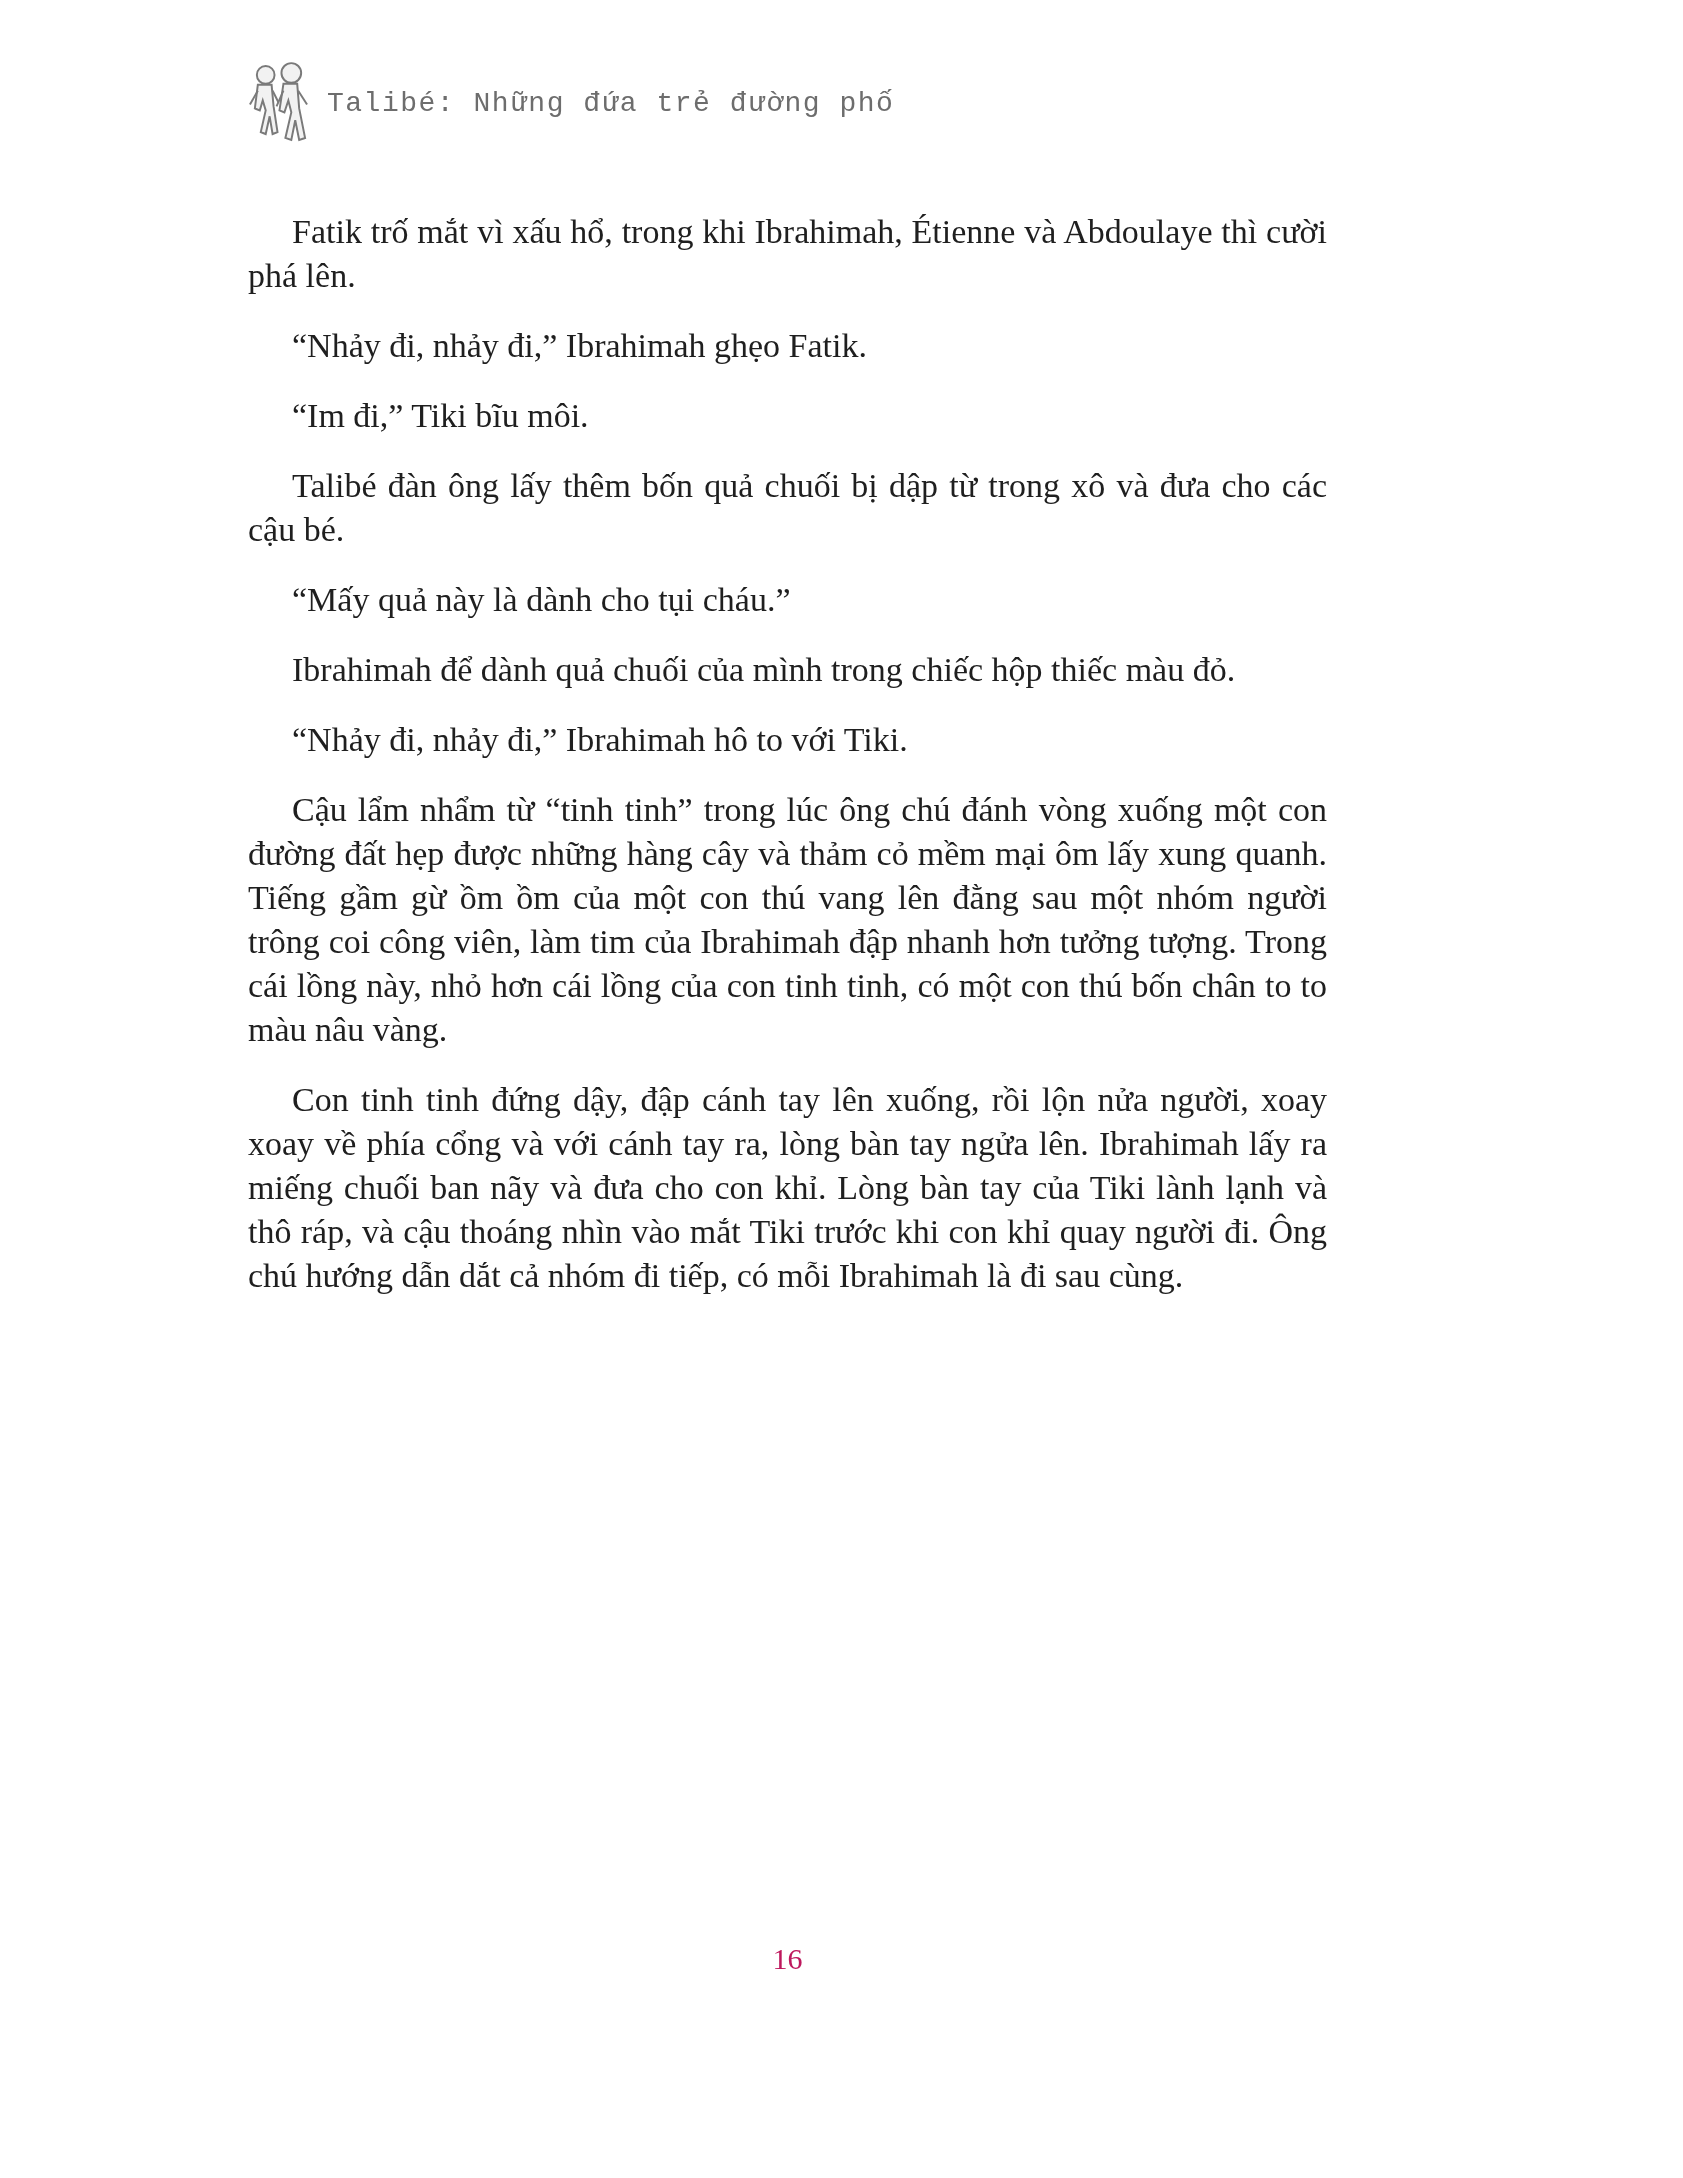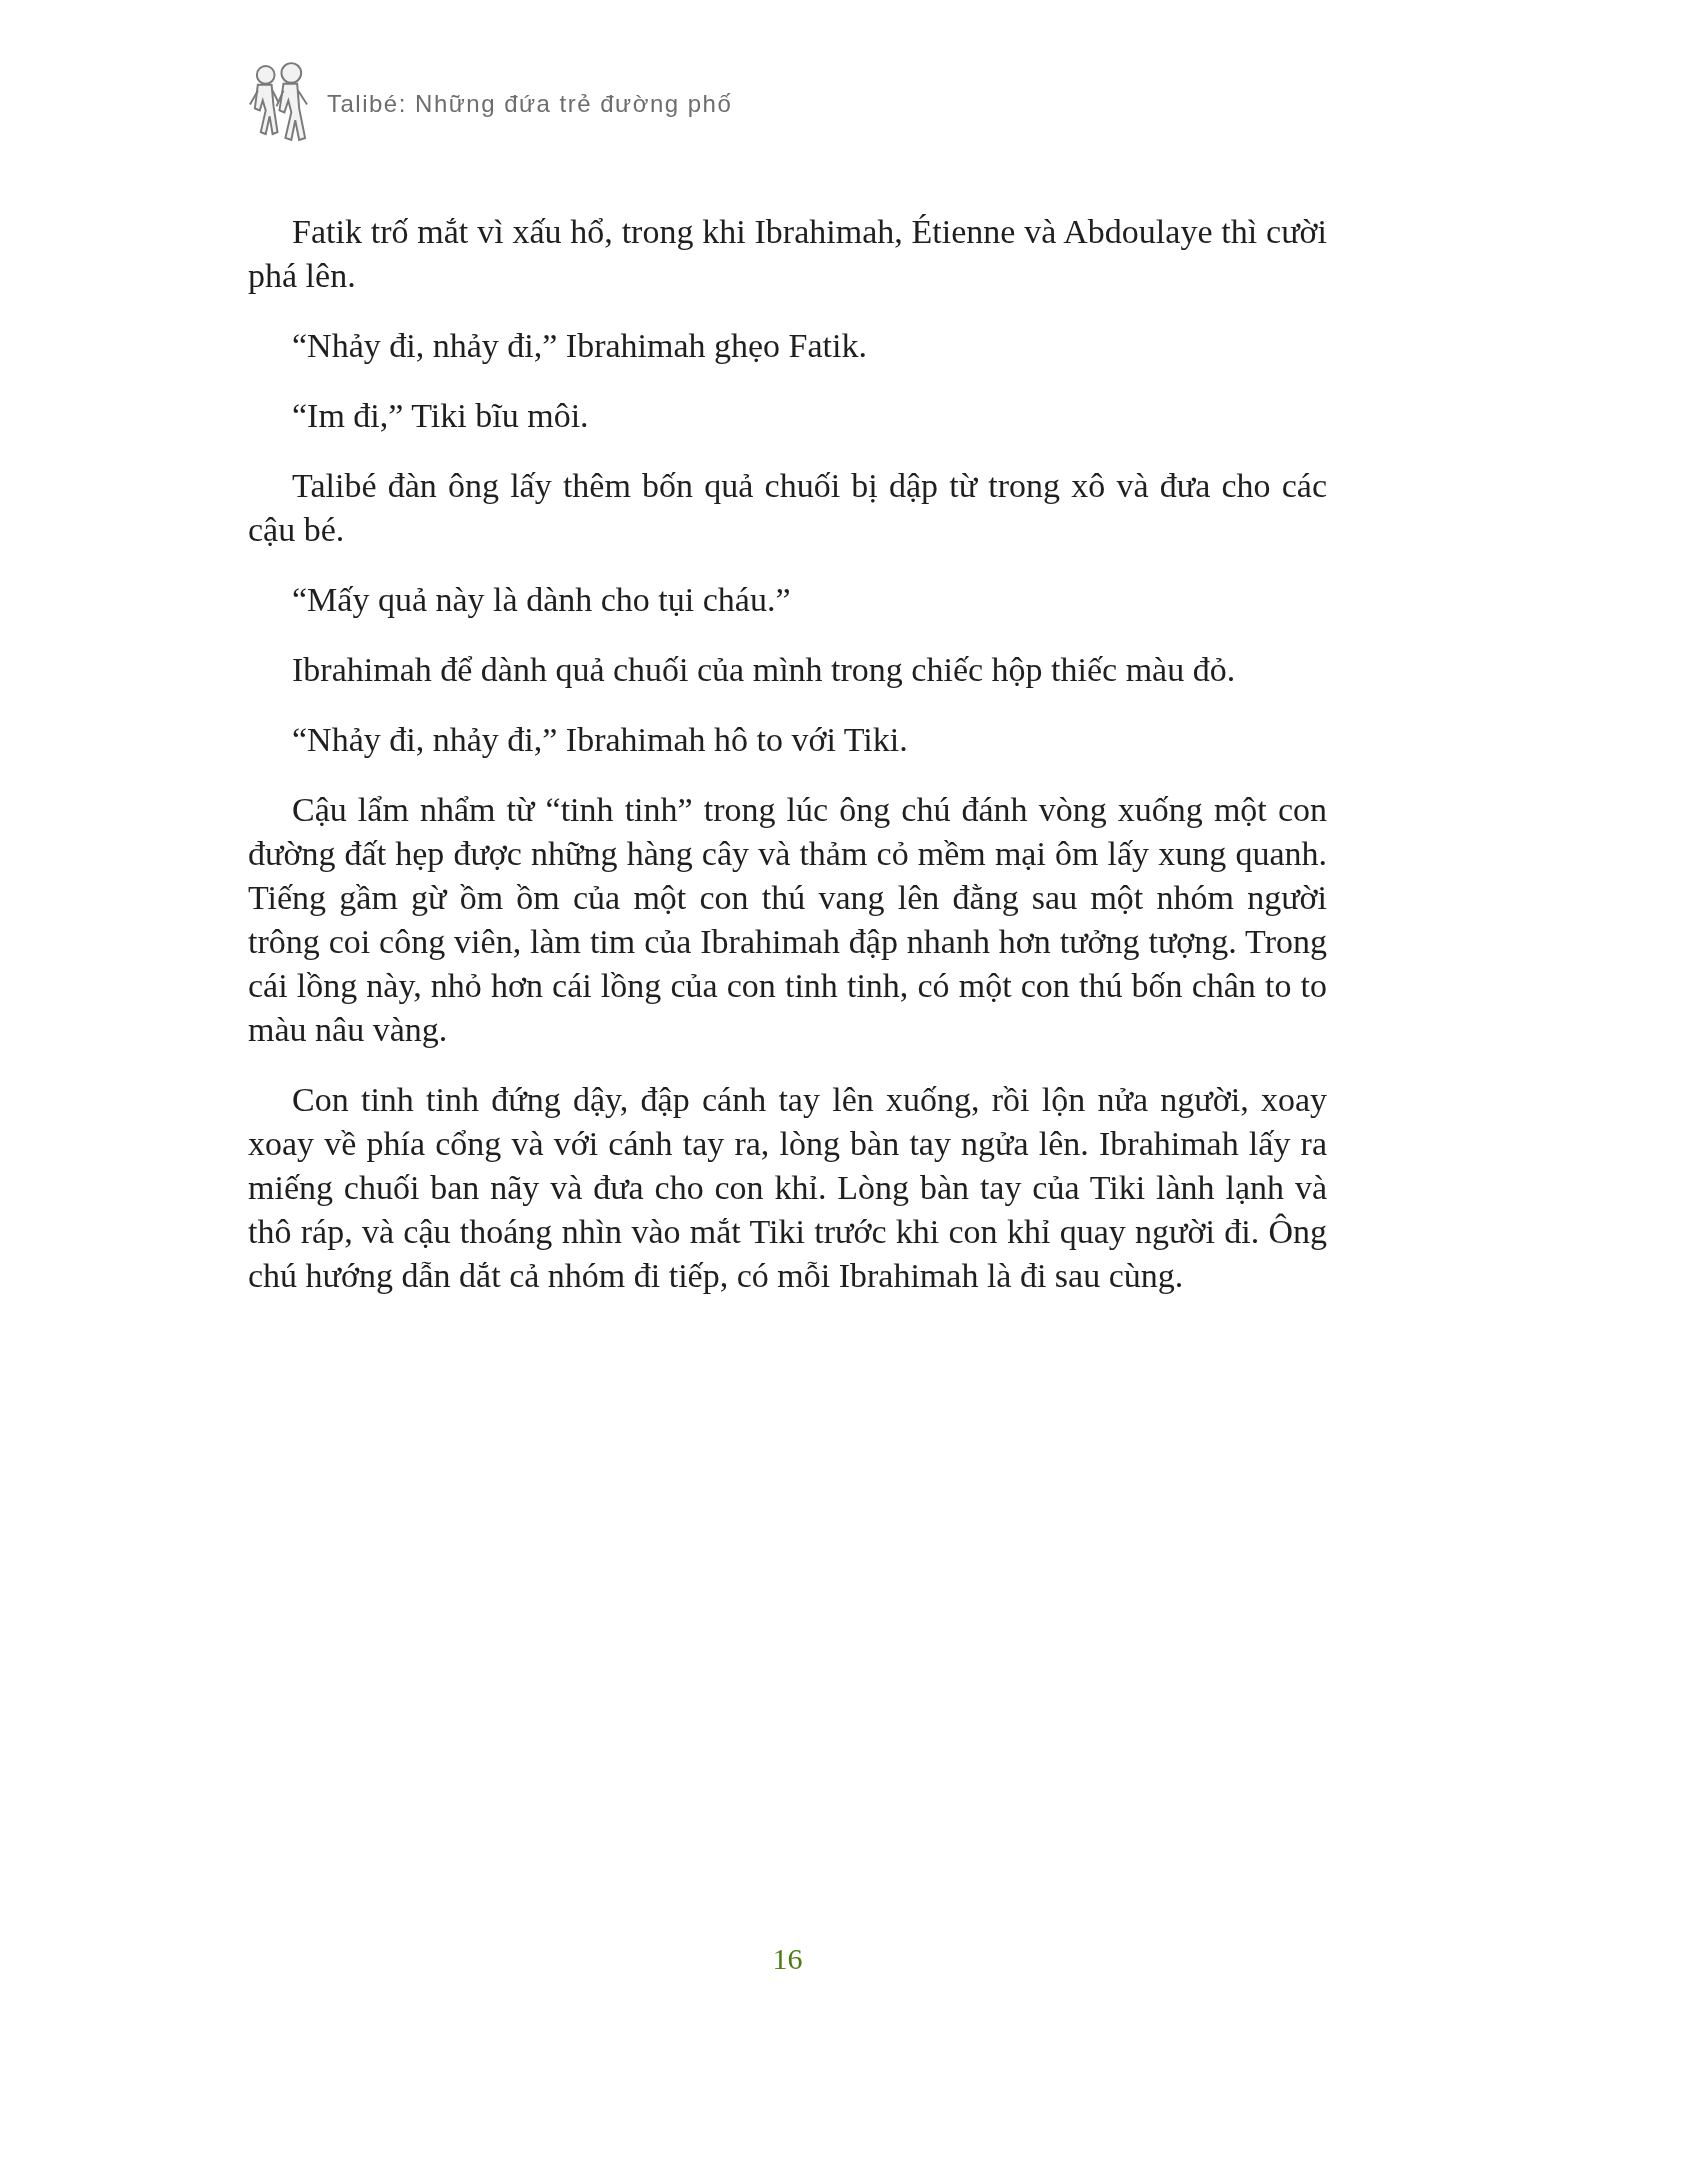--- a/index.html
+++ b/index.html
@@ -30,22 +30,22 @@
   .logo {
     width: 65px;
     height: 85px;
     flex: 0 0 auto;
   }
   .logo svg {
     width: 100%;
     height: 100%;
   }
   .header-title {
-    font-family: Liberation Sans, sans-serif;
-    font-size: 24px;
+    font-family: Liberation Mono, monospace;
+    font-size: 28px;
     color: #6d6d6d;
     letter-spacing: 1.5px;
     white-space: nowrap;
   }
   .content {
     position: absolute;
     top: 210px;
     left: 248px;
     width: 1079px;
   }
@@ -57,21 +57,21 @@
     text-indent: 44px;
     color: #1f1f1f;
   }
   .footer {
     position: absolute;
     top: 1942px;
     left: 248px;
     width: 1079px;
     text-align: center;
     font-size: 30px;
-    color: #4d7c0f;
+    color: #be185d;
   }
 </style>
 </head>
 <body>
 
 <div class="page">
 
   <div class="header">
     <div class="logo">
       <svg viewBox="0 0 66 86" fill="none" xmlns="http://www.w3.org/2000/svg">

